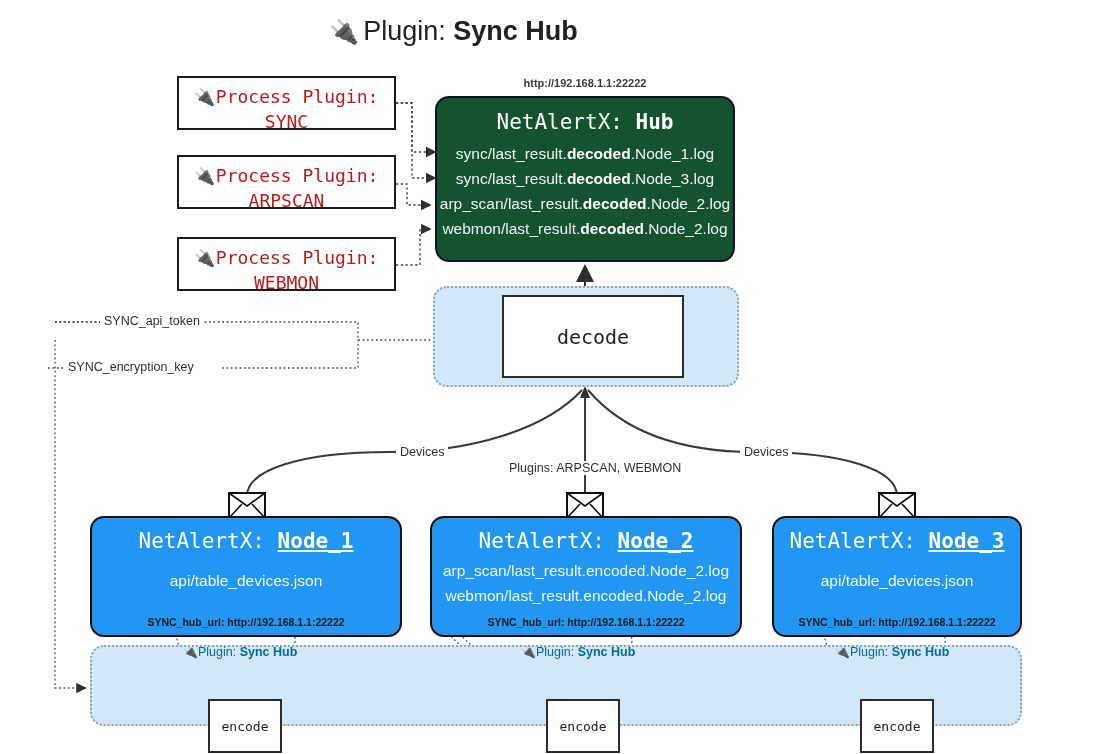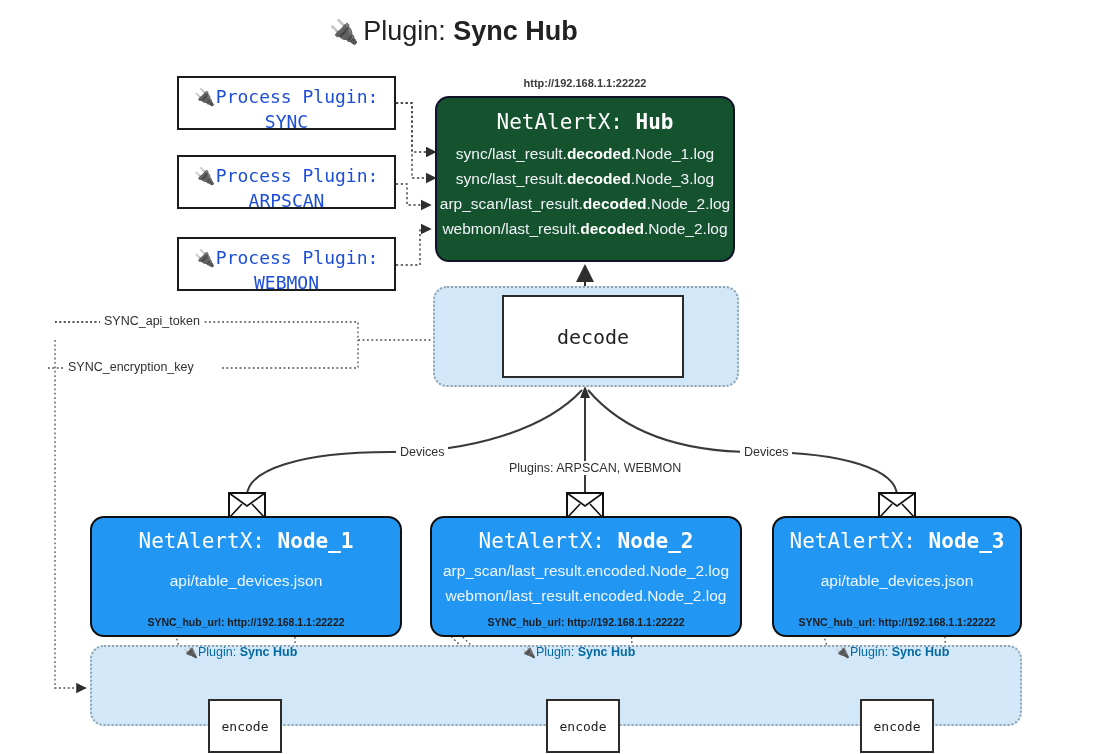--- a/index.html
+++ b/index.html
@@ -39,21 +39,21 @@
   }
   #title .plug { font-size: 24px; margin-right: 4px; }
   #title .strong { font-weight: bold; }
 
   
   .proc-box {
     border: 2px solid #1b1b1b;
     background: #ffffff;
     font-family: "DejaVu Sans Mono", monospace;
     font-size: 18px;
-    color: #1d4ed8;
+    color: #b91c1c;
     text-align: center;
     line-height: 1.35;
     padding-top: 7px;
     box-sizing: border-box;
   }
   .proc-box .l1 { display: block; white-space: nowrap; }
   .proc-box .l2 { display: block; }
   .proc-box .plug { font-family: "Liberation Sans", sans-serif; font-size: 17px; }
 
   
@@ -127,21 +127,21 @@
     box-sizing: border-box;
     color: #ffffff;
     padding-top: 11px;
   }
   .node-box .n-title {
     font-family: "DejaVu Sans Mono", monospace;
     font-size: 21px;
     text-align: center;
     white-space: nowrap;
   }
-  .node-box .n-title b { font-weight: bold; }
+  .node-box .n-title b { font-weight: bold; text-decoration: underline; }
   .node-box .n-line {
     font-size: 15.5px;
     text-align: center;
     color: #eef7ff;
     white-space: nowrap;
     line-height: 1.6;
   }
   .node-box .n-foot {
     position: absolute;
     left: 0; right: 0;

